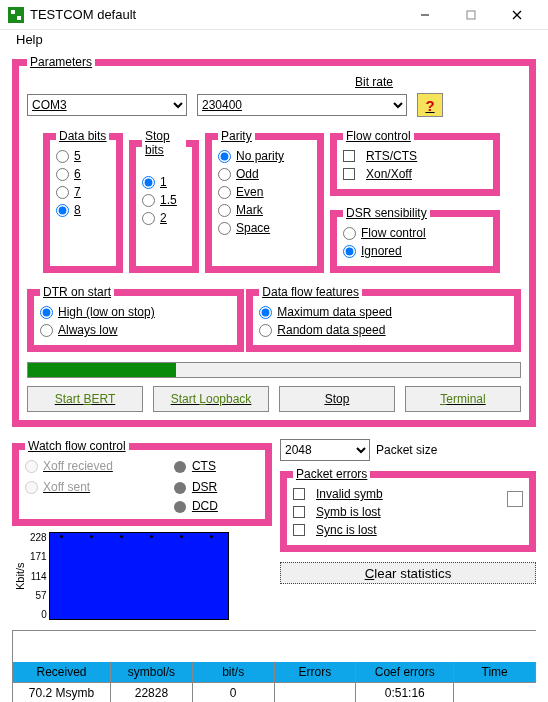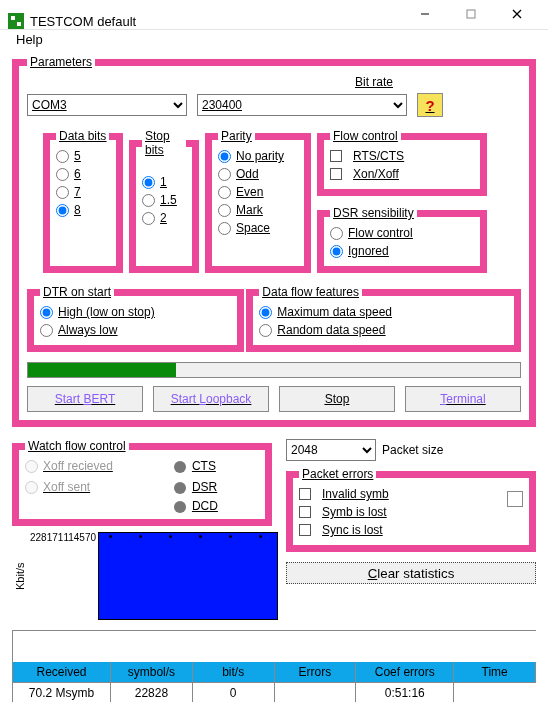--- a/index.html
+++ b/index.html
@@ -9,21 +9,21 @@
     font-size: 12px;
     background: #fff;
     color: #000;
     width: 548px;
     height: 702px;
     overflow: hidden;
   }
   .titlebar {
     height: 30px;
     display: flex;
-    align-items: flex-end;
+    align-items: center;
     padding: 0 8px;
     background: #fff;
     border-bottom: 1px solid #e5e5e5;
   }
   .titlebar .app-icon {
     width: 16px; height: 16px;
     margin-right: 6px;
   }
   .titlebar .title { flex: 1; font-size: 13px; }
   .titlebar .winbtns { display: flex; }
@@ -109,21 +109,21 @@
   }
   button.action {
     flex: 1;
     height: 26px;
     font-size: 12px;
     border: 1px solid #888;
     background: #f0f0f0;
     cursor: pointer;
   }
   button.action:disabled {
-    color: #8b5cf6;
+    color: #4d7c0f;
     cursor: default;
   }
   .accel { text-decoration: underline; }
   .watch-row {
     display: flex;
     gap: 8px;
     margin-top: 6px;
   }
   .watch-left fieldset { width: 260px; }
   .watch-grid {
@@ -163,21 +163,21 @@
     align-items:stretch;
   }
   .ylabel {
     writing-mode: vertical-rl;
     transform: rotate(180deg);
     font-size: 11px;
     padding: 0 2px;
     text-align:center;
   }
   .yaxis {
-    display:flex; justify-content:space-between;
+    display:flex; flex-direction:column; justify-content:space-between;
     font-size:10px; text-align:right; padding:0 2px;
     height:88px;
   }
   .chart {
     width: 180px; height: 88px;
     background: #0015ff;
     border:1px solid #000;
     position:relative;
   }
   .chart .dot {
@@ -290,21 +290,21 @@
               <input type="radio" style="">
               <span>1.5</span>
             </div>
           <div class="radio-row">
               <input type="radio" style="">
               <span>2</span>
             </div>
         </fieldset>
       </div>
 
-      <fieldset class="tight" style="width:106px">
+      <fieldset class="tight" style="width:119px">
         <legend>Parity</legend>
         <div class="radio-row">
             <input type="radio" checked="" style="">
             <span>No parity</span>
           </div>
         <div class="radio-row">
             <input type="radio" style="">
             <span>Odd</span>
           </div>
         <div class="radio-row">

